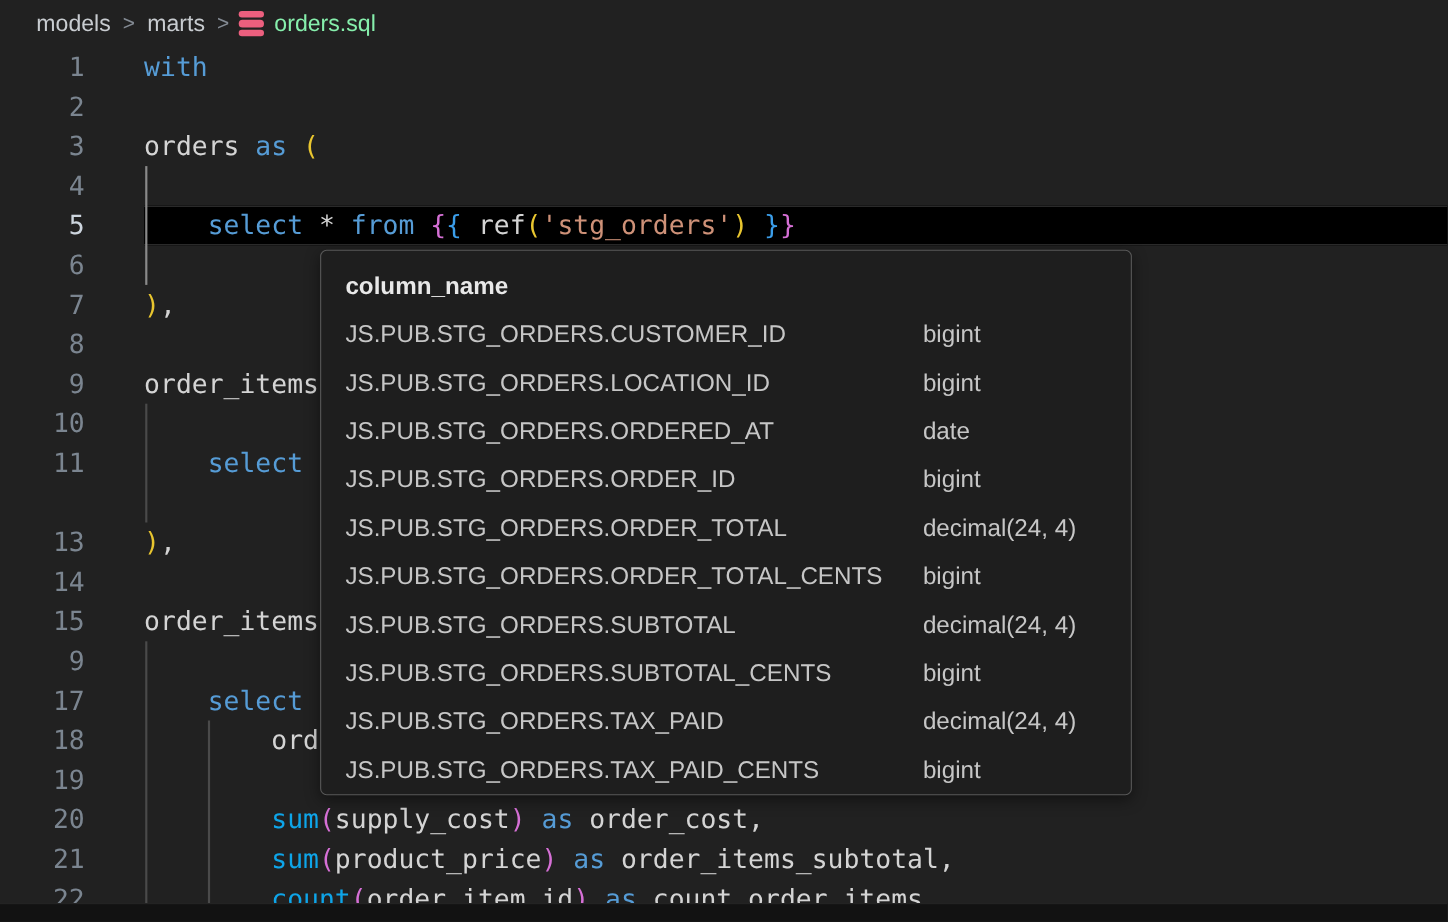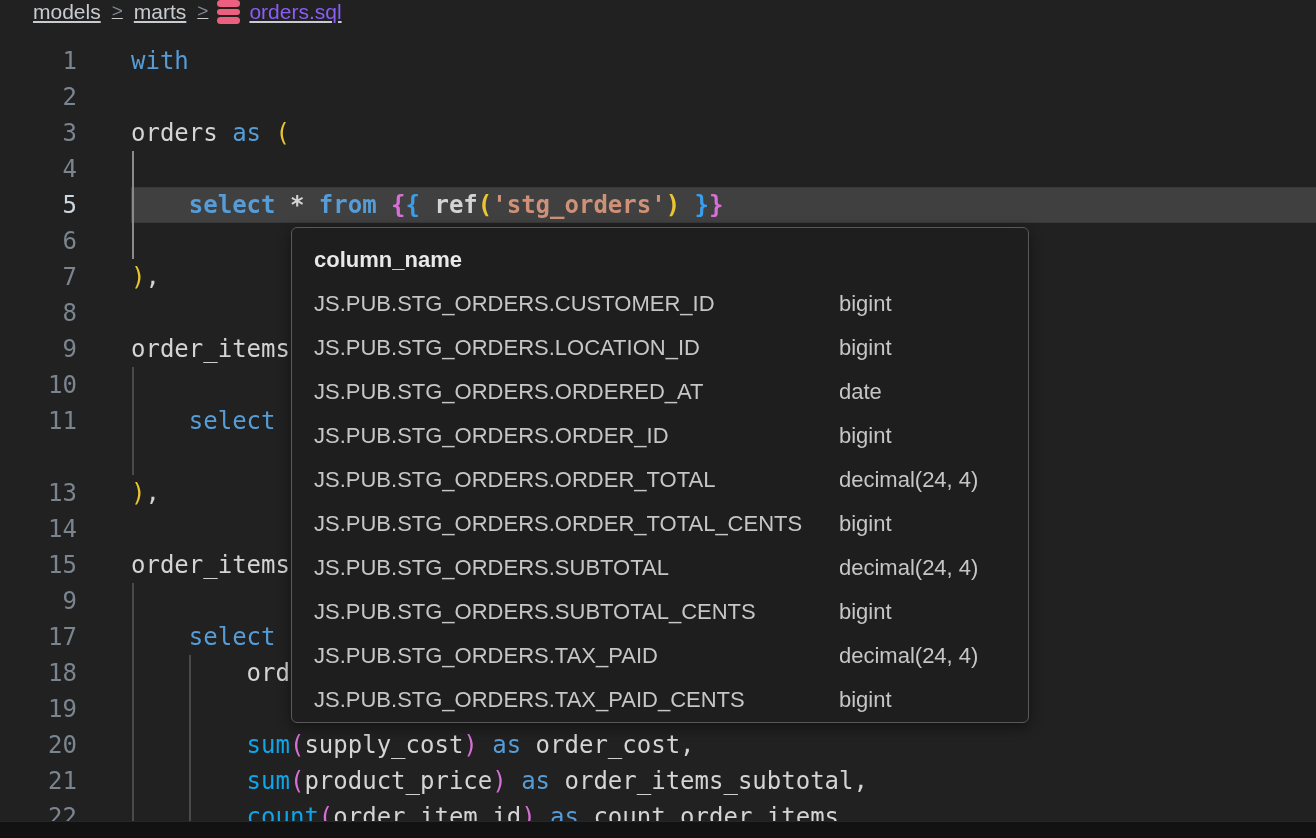--- a/index.html
+++ b/index.html
@@ -5,41 +5,40 @@
   html,body{margin:0;padding:0;}
   body{
     width:1316px;height:838px;position:relative;overflow:hidden;
     background:#212121;
     font-family:"Liberation Sans",sans-serif;
   }
 
   
   .breadcrumb{
     position:absolute;left:33px;top:0;height:43px;
-    display:flex;align-items:flex-start;gap:11px;
-    font-size:21px;color:#c8ccd0;text-decoration:underline;
+    display:flex;align-items:center;gap:11px;
+    font-size:21px;color:#c8ccd0;
   }
   .bc-item{cursor:pointer;}
   .bc-sep{color:#848b94;font-size:19px;}
-  .bc-file{color:#8b5cf6;}
+  .bc-file{color:#86efac;}
   .db-icon{display:inline-flex;flex-direction:column;gap:2px;margin:0 -2px;}
   .db-icon i{display:block;width:23px;height:6.5px;border-radius:3.5px;background:#ec5f7e;}
 
   
   .editor{position:absolute;left:0;top:43px;right:0;height:792px;}
   .line-row{display:flex;height:36px;line-height:36px;
     font-family:"DejaVu Sans Mono",monospace;font-size:24px;}
   .ln{flex:0 0 131px;box-sizing:border-box;padding-right:54px;
     text-align:right;color:#7b8590;user-select:none;}
   .code{flex:1;white-space:pre;color:#d4d4d4;}
   .line-row.current .ln{color:#cdd5de;}
   .line-row.current .code{
-    background:#404040;
+    background:#000000;
     box-shadow:inset 0 1px 0 #383838, inset 0 -1px 0 #383838;
-    font-weight:bold;
   }
   .c-txt{color:#d4d4d4;}
   .c-kw{color:#569cd6;}
   .c-str{color:#ce9178;}
   .c-fn{color:#0ea5e9;}
   .c-b1{color:#e9c62f;}
   .c-b2{color:#d670d6;}
   .c-b3{color:#3b9eea;}
 
   .guide{position:absolute;width:1.5px;background:#4a4a4a;}

